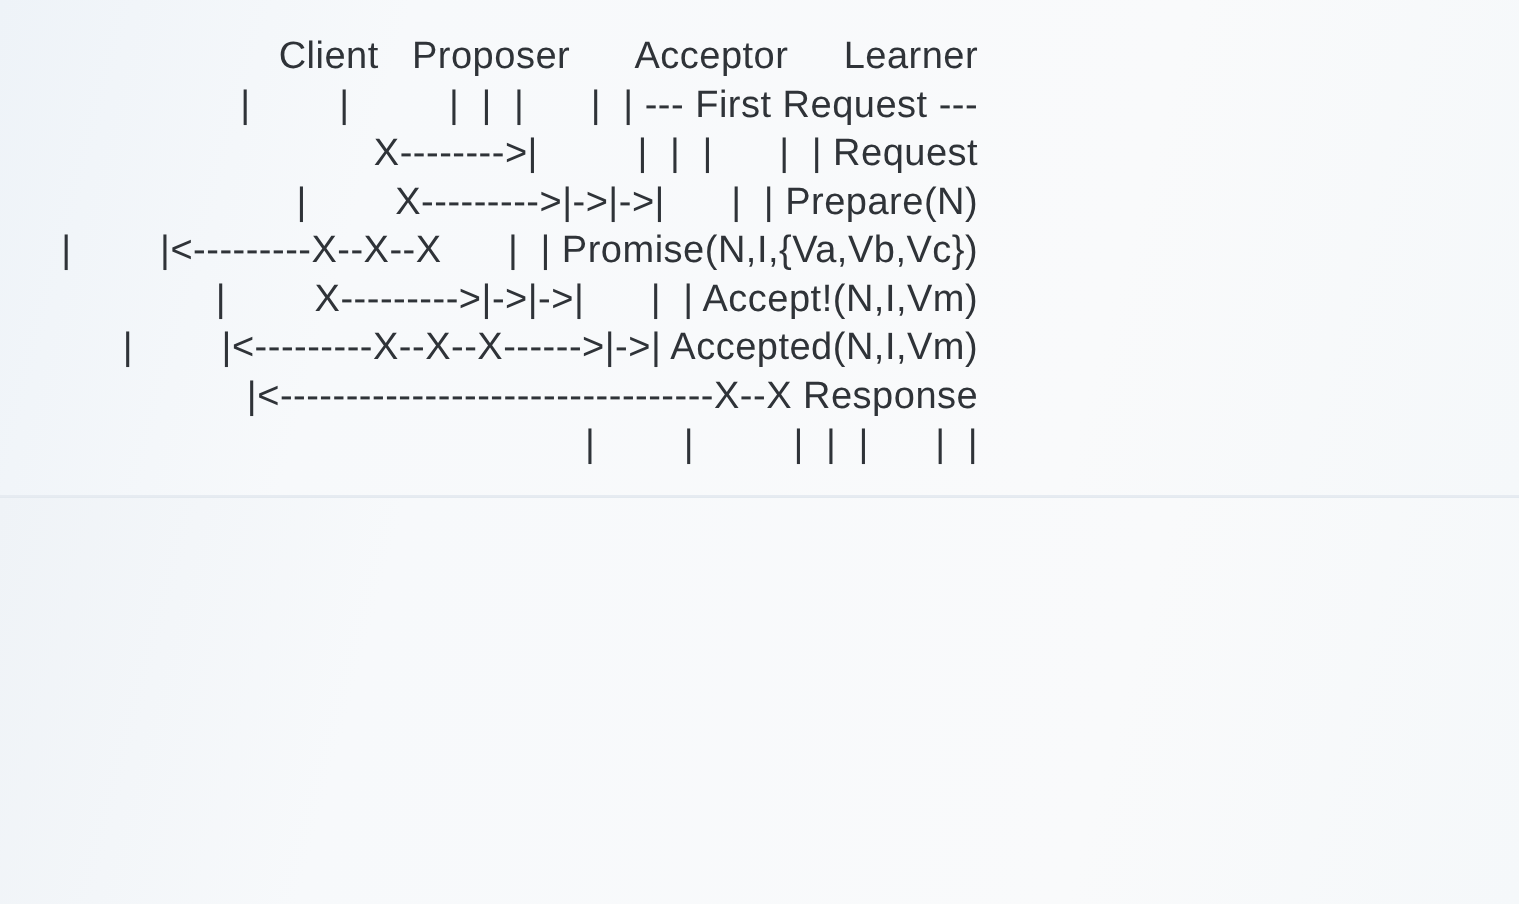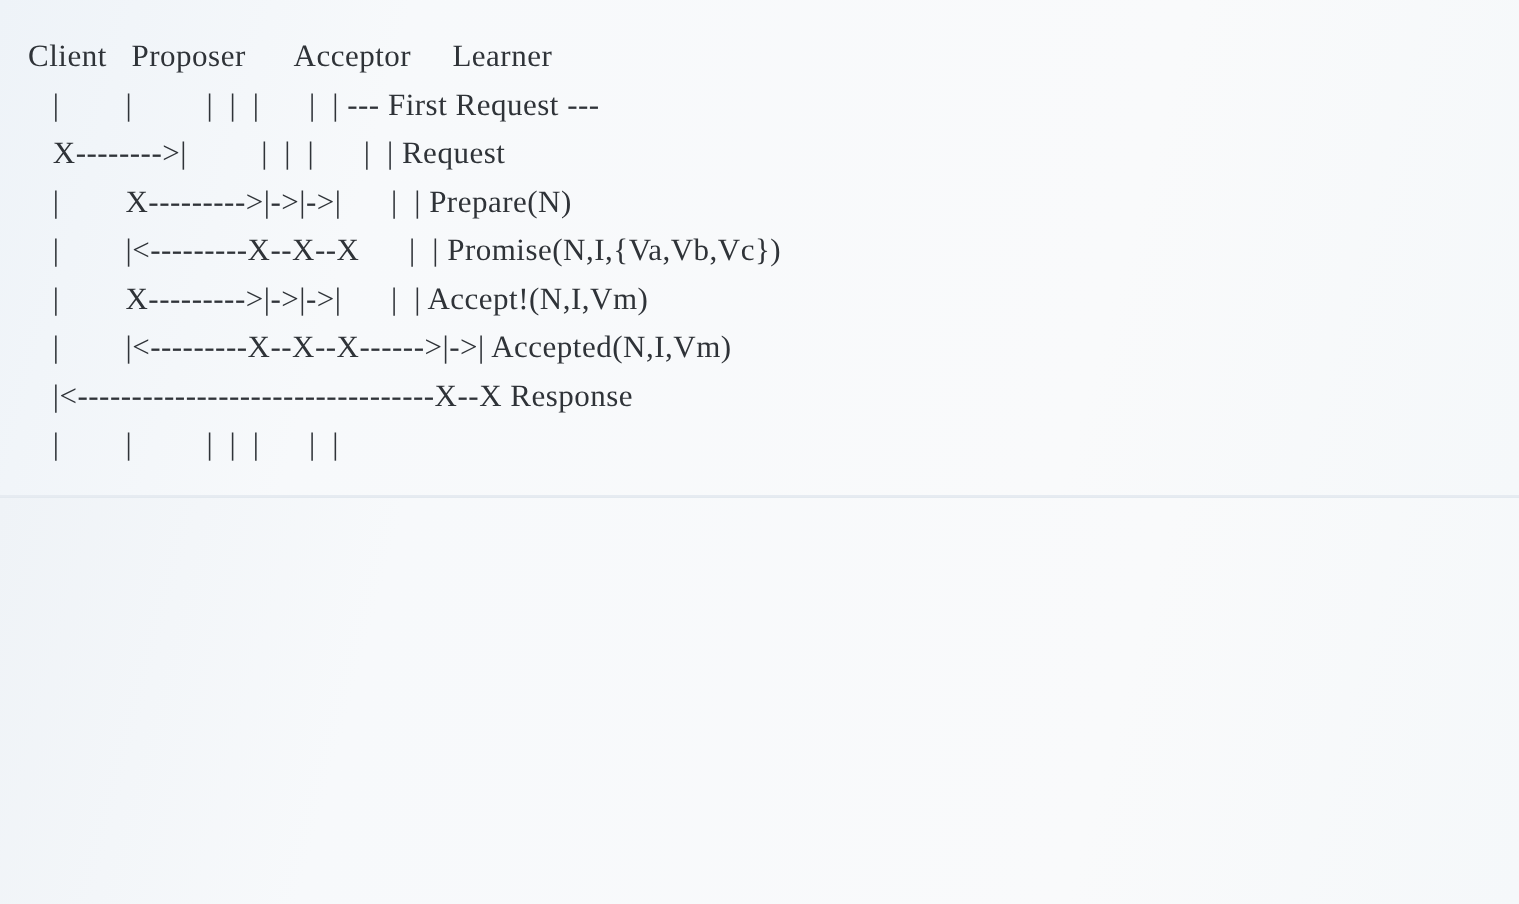--- a/index.html
+++ b/index.html
@@ -44,26 +44,27 @@
   #panel-following {
     top: 497px;
     height: 407px;
     background: linear-gradient(105deg, #eff3f7 0%, #f7f9fb 25%, #f9fafb 72%, #f5f8fa 100%);
     border-top: 1px solid #e3e9ef;
   }
   .ascii-block {
     position: absolute;
     margin: 0;
     white-space: pre;
-    font-family: Liberation Serif, serif;
-    font-size: 31px;
+    font-family: Liberation Sans, sans-serif;
+    font-size: 38px;
     line-height: 48.5px;
     letter-spacing: 0.5px;
     color: #2f3338;
     text-rendering: geometricPrecision;
+    text-align: right;
     -webkit-font-smoothing: antialiased;
   }
   #ascii-first {
     top: 32px;
     left: 28px;
   }
   .panel-divider {
     position: absolute;
     left: 0;
     top: 495px;

